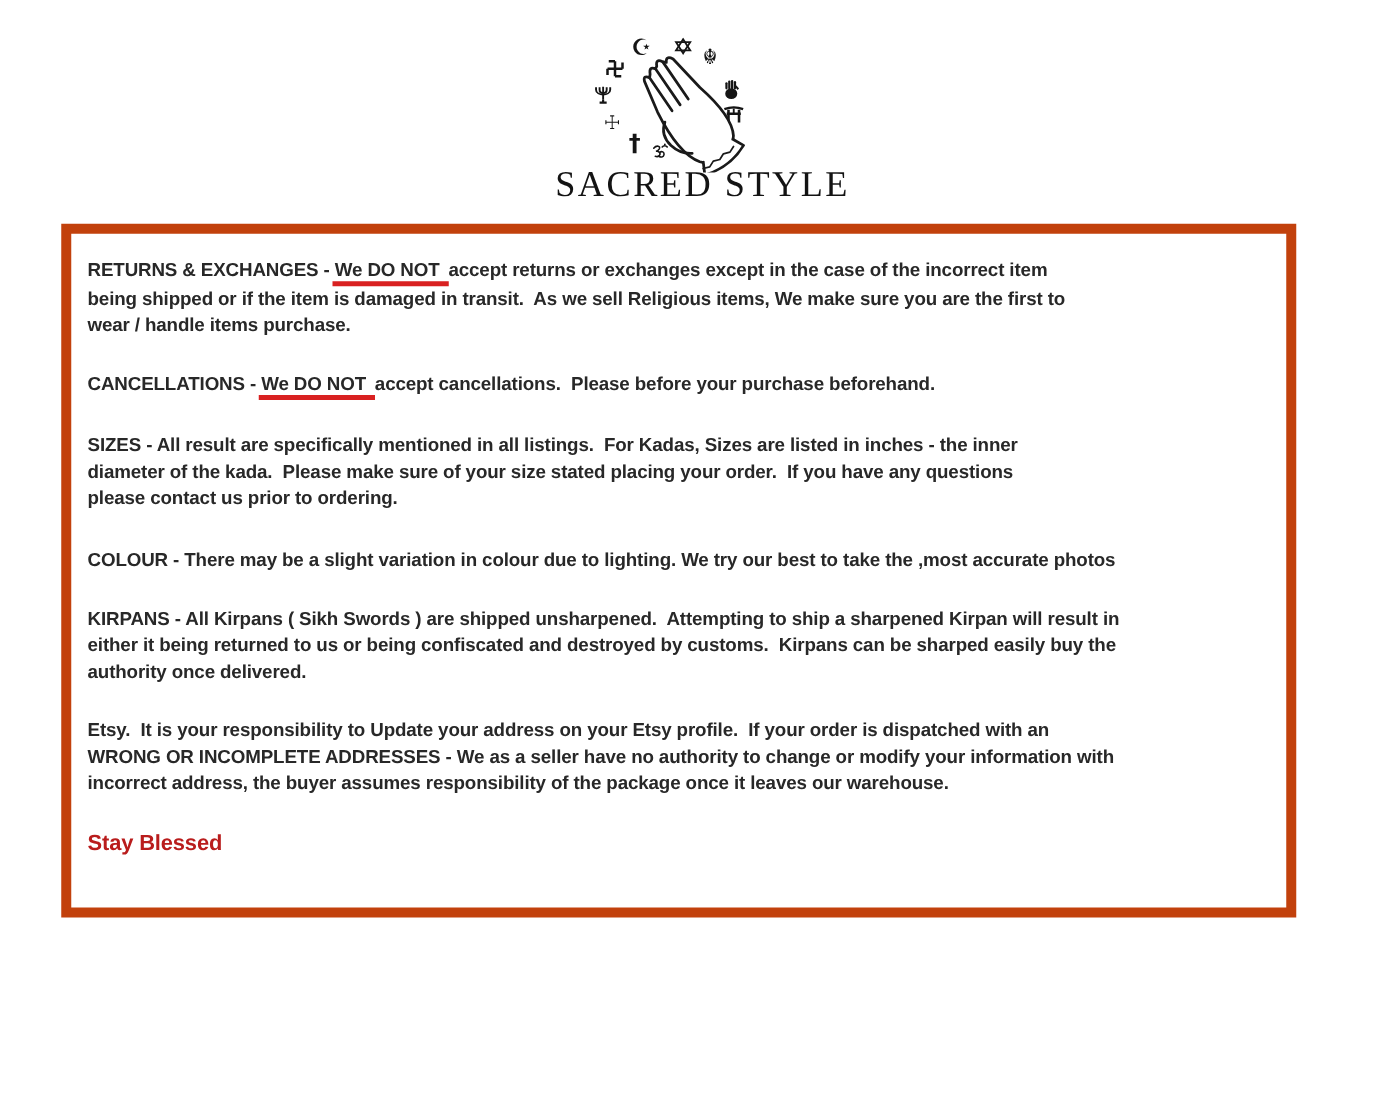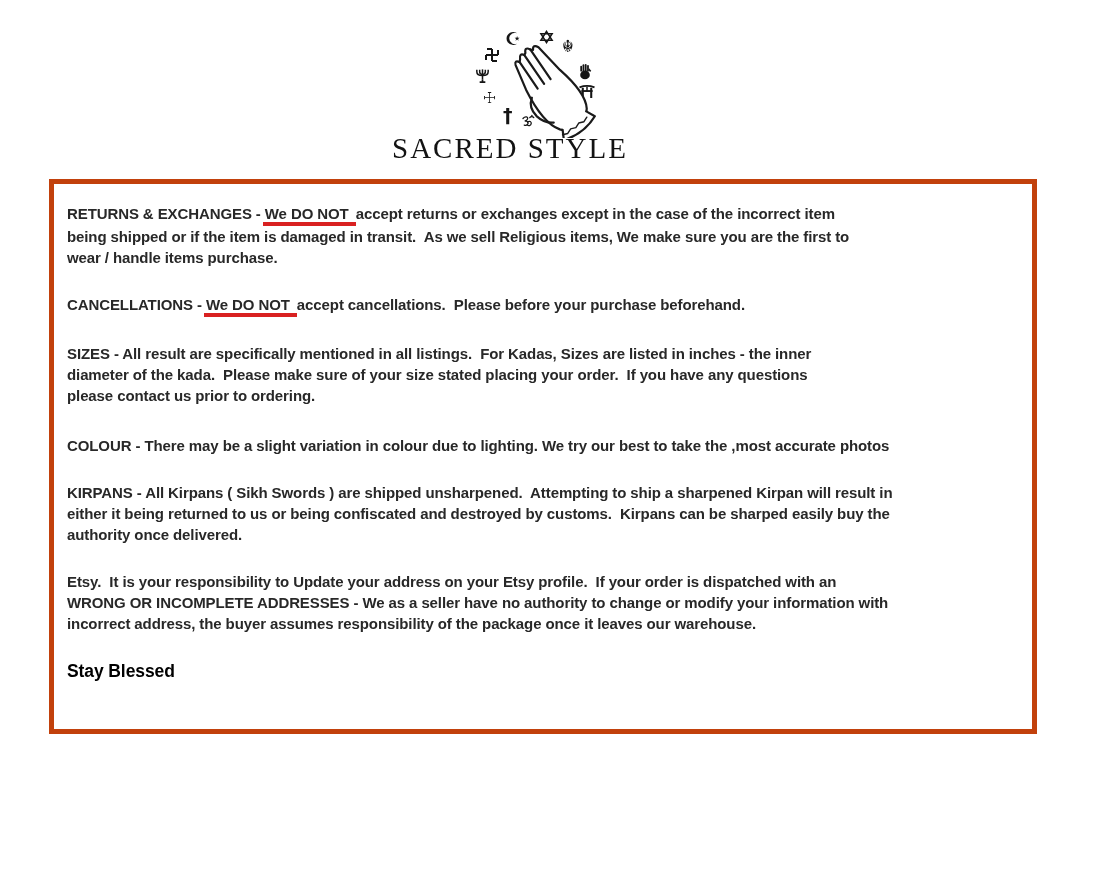--- a/index.html
+++ b/index.html
@@ -5,33 +5,33 @@
   html,body{margin:0;padding:0;background:#fff;}
   .page{position:relative;width:1115px;height:883px;background:#fff;overflow:hidden;
         font-family:"Liberation Sans",sans-serif;}
 
   
   .logo{position:absolute;left:470px;top:26px;width:140px;height:112px;}
   .sym{position:absolute;color:#151515;font-family:"DejaVu Sans",sans-serif;
        font-size:16px;line-height:1;font-weight:bold;}
   .sym svg{display:block;}
   .hands{position:absolute;left:22px;top:12px;}
-  .brand{position:absolute;left:392px;top:132px;width:288px;text-align:left;
+  .brand{position:absolute;left:392px;top:132px;width:288px;text-align:right;
          font-family:"Liberation Serif",serif;font-size:29px;letter-spacing:2px;
          color:#131313;white-space:nowrap;}
 
   
   .policy-box{position:absolute;left:49px;top:179px;width:988px;height:555px;
-              border:5px solid #c2410c;box-sizing:border-box;background:#fff;
+              border:8px solid #c2410c;box-sizing:border-box;background:#fff;
               padding:19px 4px 0 13px;}
   .para{margin:0 0 26px 0;}
   .para-sizes{margin-bottom:29px;}
   .line{white-space:pre;font-weight:bold;font-size:15px;line-height:21px;
         color:#282828;letter-spacing:-0.1px;}
-  .para-signoff .line{font-size:17.5px;line-height:22px;color:#000000;}
+  .para-signoff .line{font-size:17.5px;line-height:22px;color:#b91c1c;}
   .red-underline{display:inline-block;line-height:17px;
                  border-bottom:4px solid var(--accent-red,#d92121);
                  margin-left:-2px;padding:0 3px 0 2px;}
 </style>
 </head>
 <body>
 
 <div class="page">
 
   <div class="logo">

